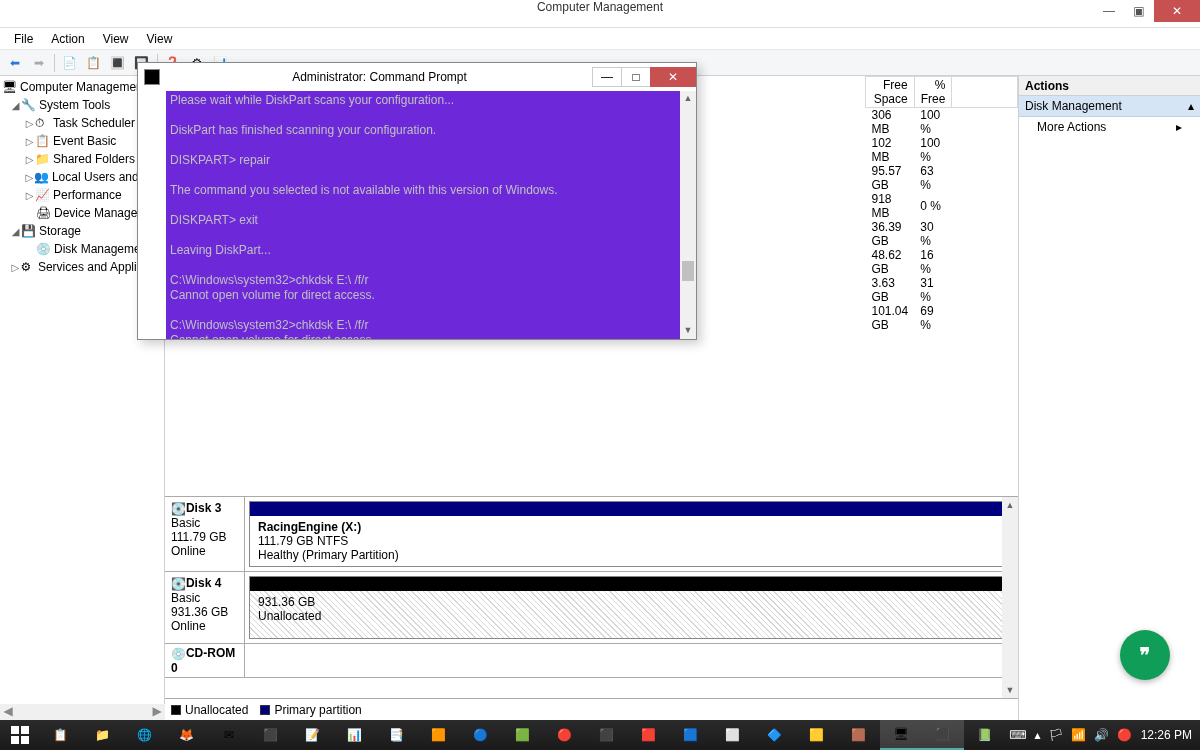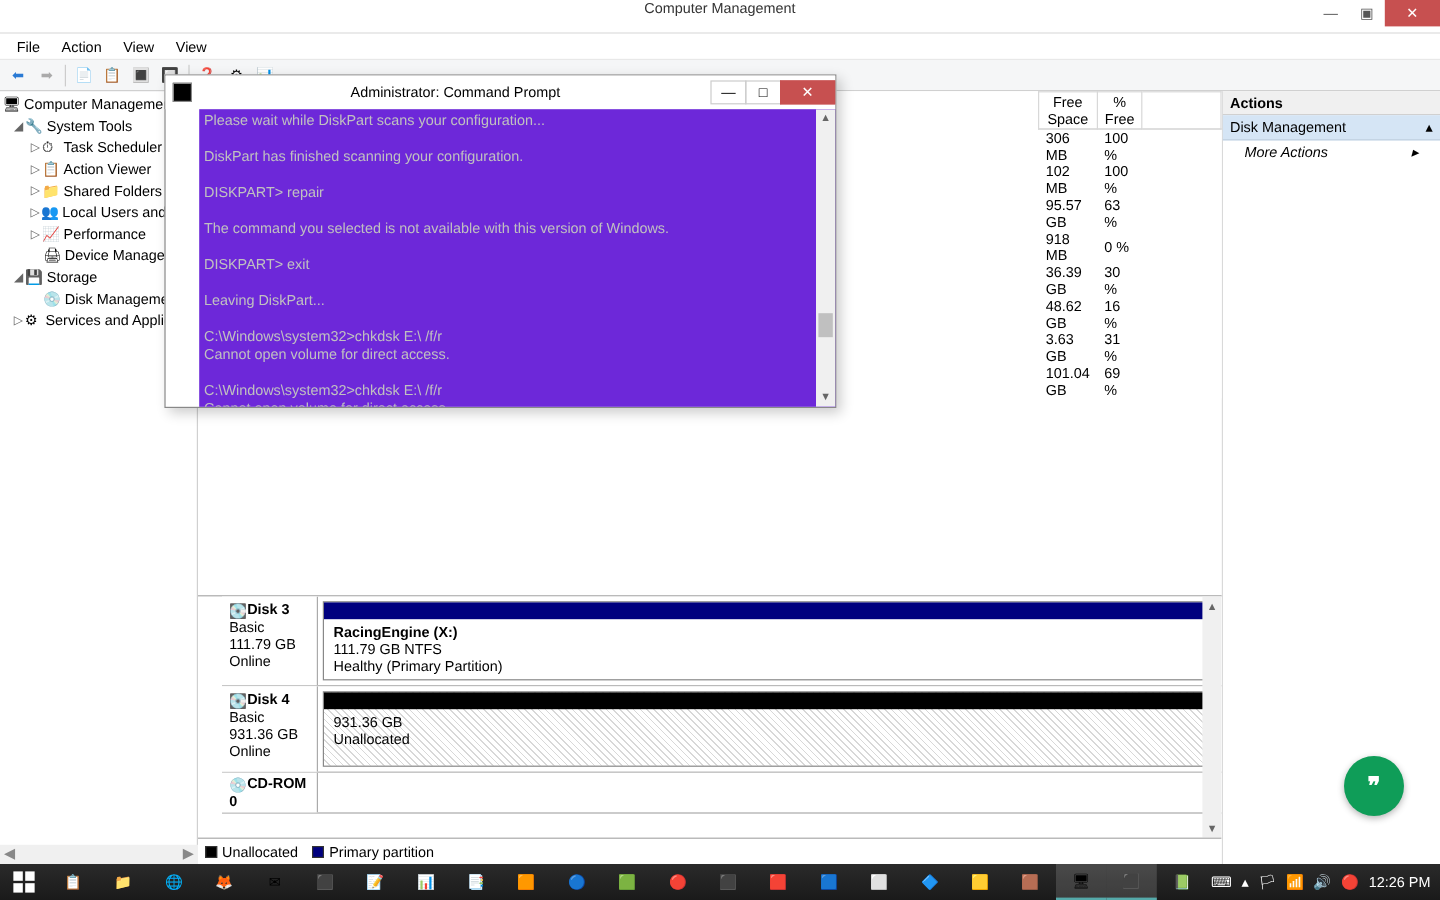--- a/index.html
+++ b/index.html
@@ -16,29 +16,29 @@
 .toolbar .sep{width:1px;height:18px;background:#ccc;margin:0 2px;}
 .mainarea{display:flex;height:calc(100% - 28px - 22px - 26px - 30px);}
 .tree{width:165px;border-right:1px solid #d0d0d0;padding:2px 2px;overflow:hidden;white-space:nowrap;}
 .tree .node{display:flex;align-items:center;height:18px;cursor:default;}
 .tree .tw{display:inline-block;width:11px;text-align:center;color:#666;font-size:10px;}
 .tree .ic{display:inline-block;width:16px;height:14px;margin-right:2px;}
 .center{flex:1;position:relative;background:#fff;}
 .rightpanel{width:182px;border-left:1px solid #d0d0d0;}
 .rightpanel .hdr{background:#f0f0f0;height:20px;border-bottom:1px solid #d0d0d0;padding:3px 6px;font-weight:bold;}
 .rightpanel .sect{background:#d5e5f5;padding:3px 6px;border-bottom:1px solid #c0d0e0;display:flex;justify-content:space-between;align-items:center;}
-.rightpanel .item{padding:3px 18px;display:flex;justify-content:space-between;align-items:center;font-style:italic;}
+.rightpanel .item{padding:3px 18px;display:flex;justify-content:space-between;align-items:center;}
 
 .voltbl{position:absolute;left:700px;top:0;right:0;background:#fff;}
 .voltbl table{border-collapse:collapse;width:100%;}
-.voltbl th{border:1px solid #d8d8d8;background:#fff;font-weight:normal;text-align:center;padding:1px 6px;height:18px;}
+.voltbl th{border:1px solid #d8d8d8;background:#fff;font-weight:normal;text-align:right;padding:1px 6px;height:18px;}
 .voltbl td{padding:0 6px;height:16px;}
 
 .diskarea{position:absolute;left:0;right:0;top:420px;bottom:0;border-top:1px solid #aaa;overflow:hidden;}
-.diskrow{display:flex;border-bottom:1px solid #aaa;min-height:72px;background:#fff;margin-left:20px;}
+.diskrow{display:flex;border-bottom:1px solid #aaa;min-height:72px;background:#fff;}
 .diskrow .label{width:80px;padding:4px 6px;border-right:1px solid #aaa;background:#fff;}
 .diskrow .label .ic{display:inline-block;vertical-align:middle;}
 .diskrow .vol{flex:1;margin:4px;border:1px solid #888;position:relative;}
 .diskrow .vol .bar{height:14px;}
 .diskrow .vol .body{padding:4px 8px;}
 .legend{height:22px;border-top:1px solid #aaa;display:flex;align-items:center;padding-left:6px;gap:12px;background:#fff;position:absolute;left:0;right:0;bottom:0;}
 .legend .sw{display:inline-block;width:10px;height:10px;border:1px solid #333;margin-right:4px;vertical-align:middle;}
 
 .cmdwin{position:absolute;left:137px;top:62px;width:560px;background:#fff;border:1px solid #888;box-shadow:4px 4px 10px rgba(0,0,0,0.2);}
 .cmdwin .cmdtitle{height:28px;display:flex;align-items:center;background:#fff;position:relative;}
@@ -110,21 +110,21 @@
         <span>System Tools</span>
       </div>
     <div class="node" style="padding-left:22px">
         <span class="tw">▷</span>
         <span class="ic">⏱</span>
         <span>Task Scheduler</span>
       </div>
     <div class="node" style="padding-left:22px">
         <span class="tw">▷</span>
         <span class="ic">📋</span>
-        <span>Action Viewer</span>
+        <span>Event Basic</span>
       </div>
     <div class="node" style="padding-left:22px">
         <span class="tw">▷</span>
         <span class="ic">📁</span>
         <span>Shared Folders</span>
       </div>
     <div class="node" style="padding-left:22px">
         <span class="tw">▷</span>
         <span class="ic">👥</span>
         <span>Local Users and Gro</span>

